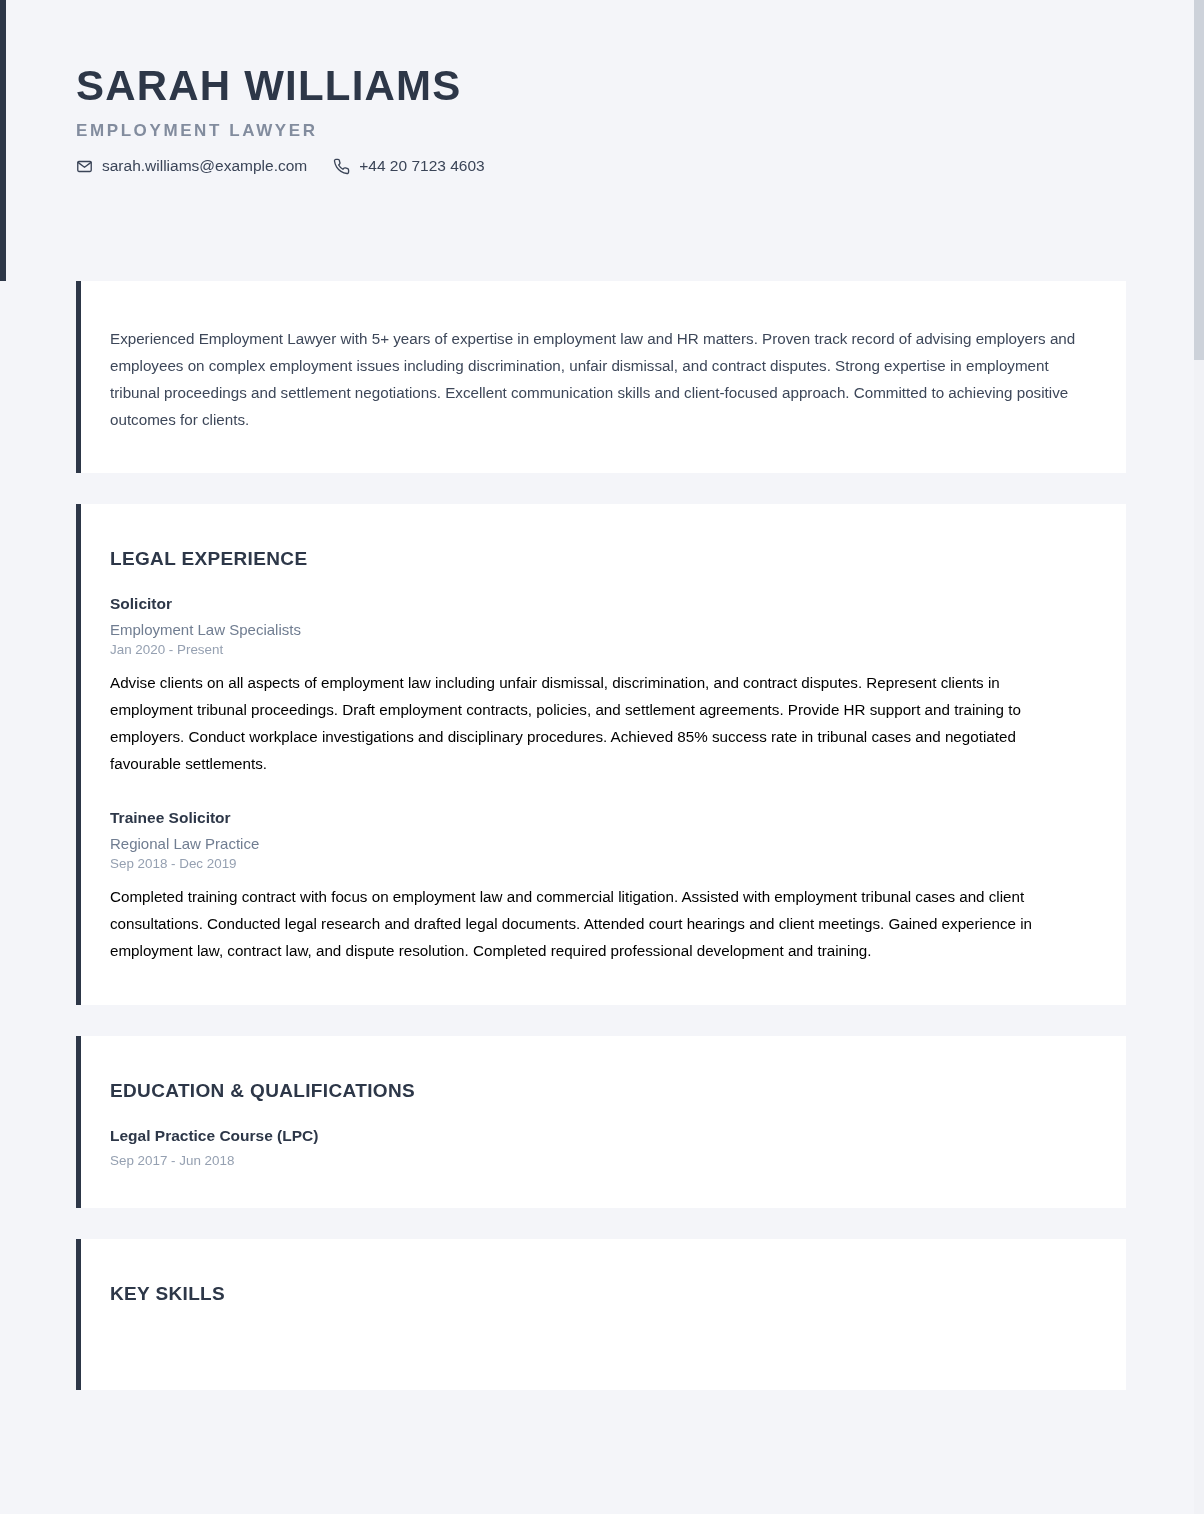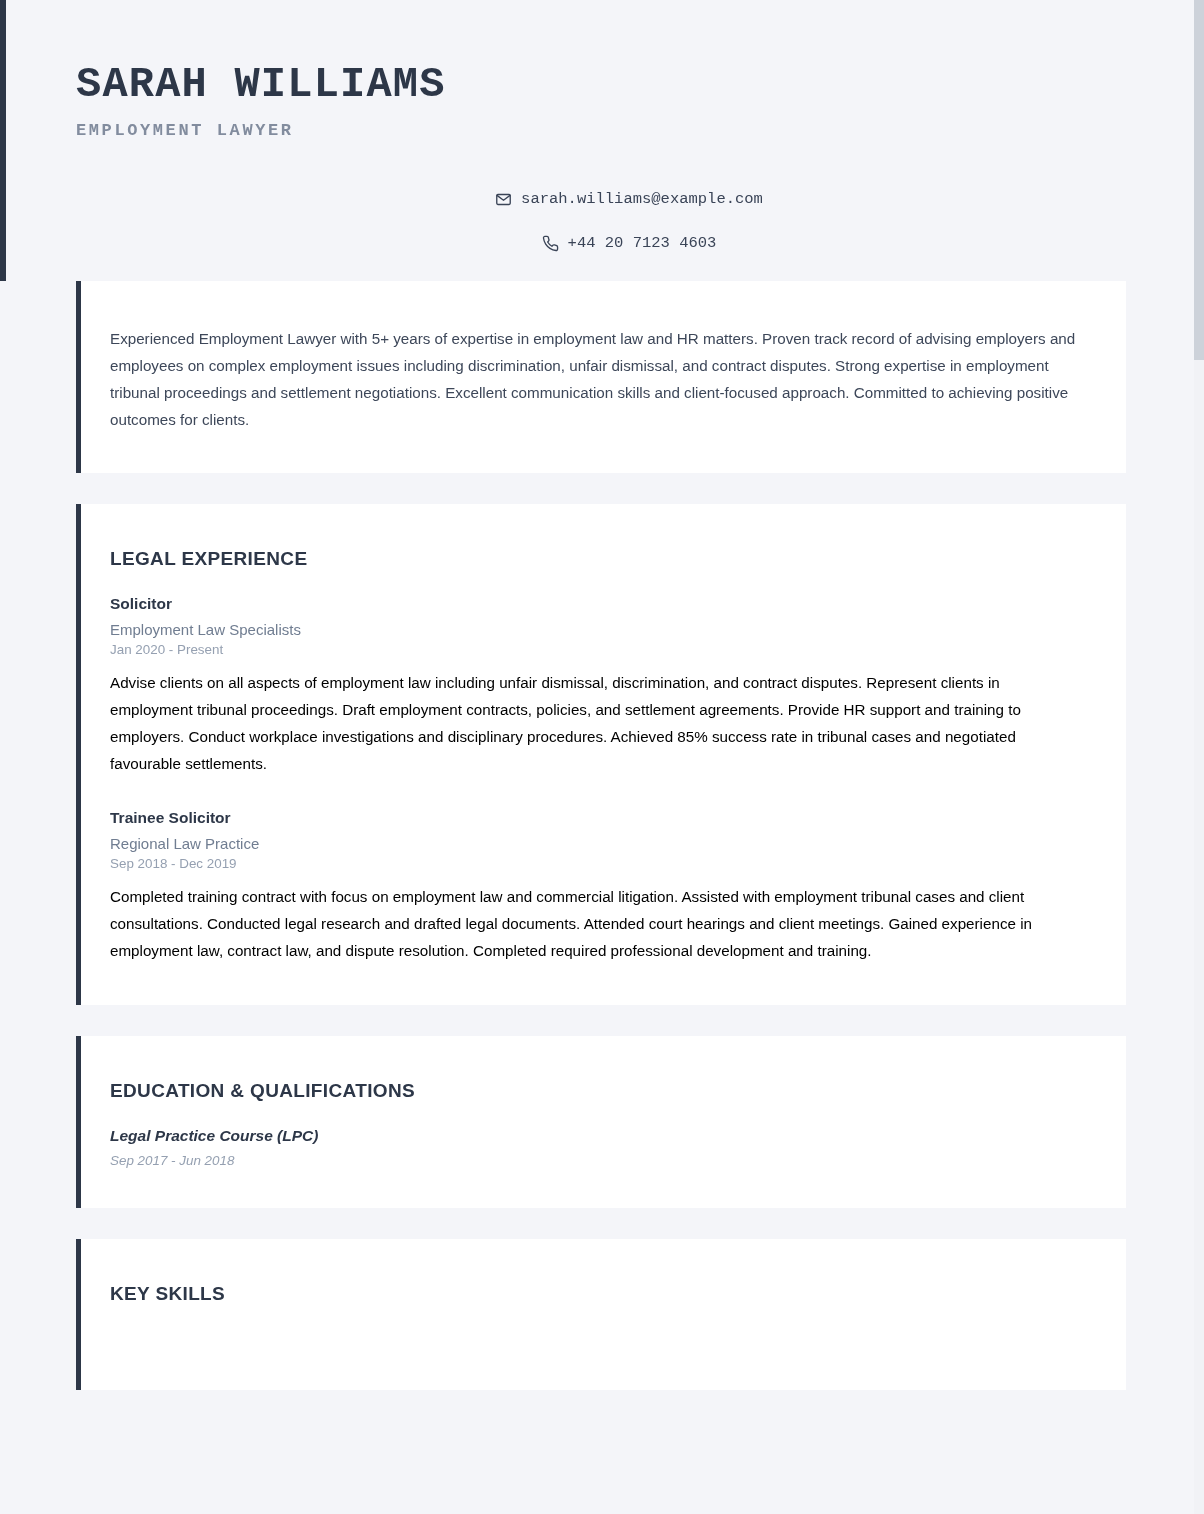--- a/index.html
+++ b/index.html
@@ -36,21 +36,20 @@
     width:1194px;
     min-height:1514px;
     position:relative;
   }
 
   
   .header {
     position:relative;
     padding:62px 12px 0 76px;
     height:281px;
-    font-family:Liberation Mono, monospace;
   }
   .header-accent {
     position:absolute;
     left:0; top:0;
     width:6px; height:281px;
     background:#2d3748;
   }
   .name {
     font-size:42px;
     font-weight:bold;
@@ -59,27 +58,26 @@
     line-height:1.12;
   }
   .job-title {
     margin-top:12px;
     font-size:17px;
     font-weight:bold;
     letter-spacing:2.6px;
     color:#828c9e;
   }
   .contact-row {
-    margin-top:50px;
+    margin-top:16px;
     display:flex;
     align-items:center;
     gap:26px;
     font-size:15.5px;
     color:#3a4457;
-    flex-direction:column;
   }
   .contact-item {
     display:flex;
     align-items:center;
     gap:9px;
     white-space:nowrap;
   }
   .contact-item svg { display:block; flex:none; }
 
   
@@ -136,21 +134,21 @@
     color:#95a0b1;
     margin-top:2px;
   }
   .entry-desc {
     margin-top:12px;
     font-size:15.2px;
     line-height:1.78;
     color:#000000;
   }
 
-  .edu-entry { margin-bottom:34px;font-style:italic; }
+  .edu-entry { margin-bottom:34px; }
   .edu-entry:last-child { margin-bottom:0; }
 
   
   .card-skills { padding-bottom:60px; }
 </style>
 </head>
 <body>
 
 <div class="page">
 

